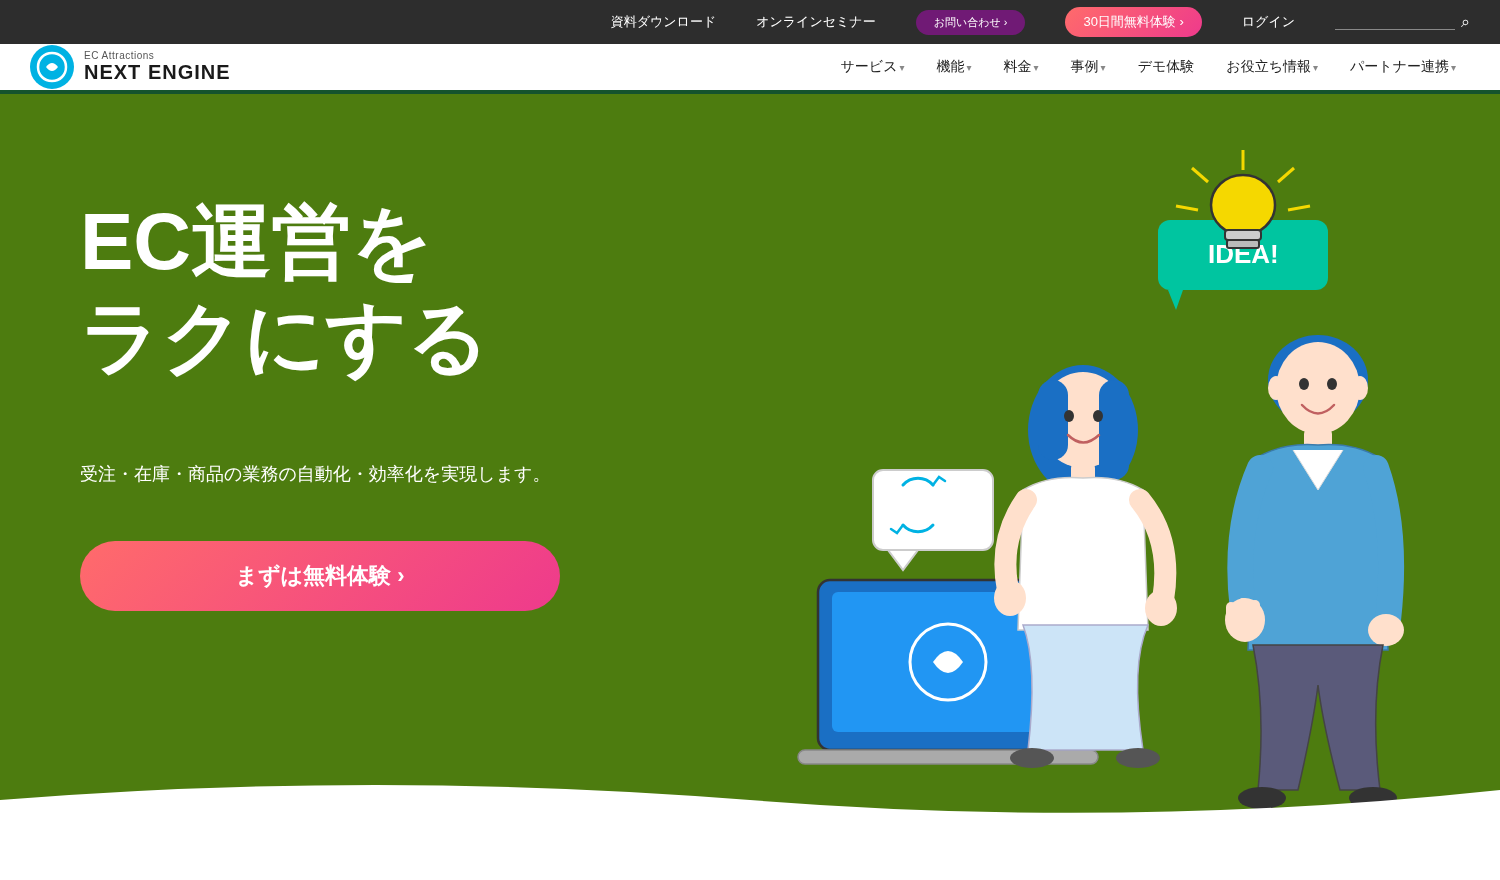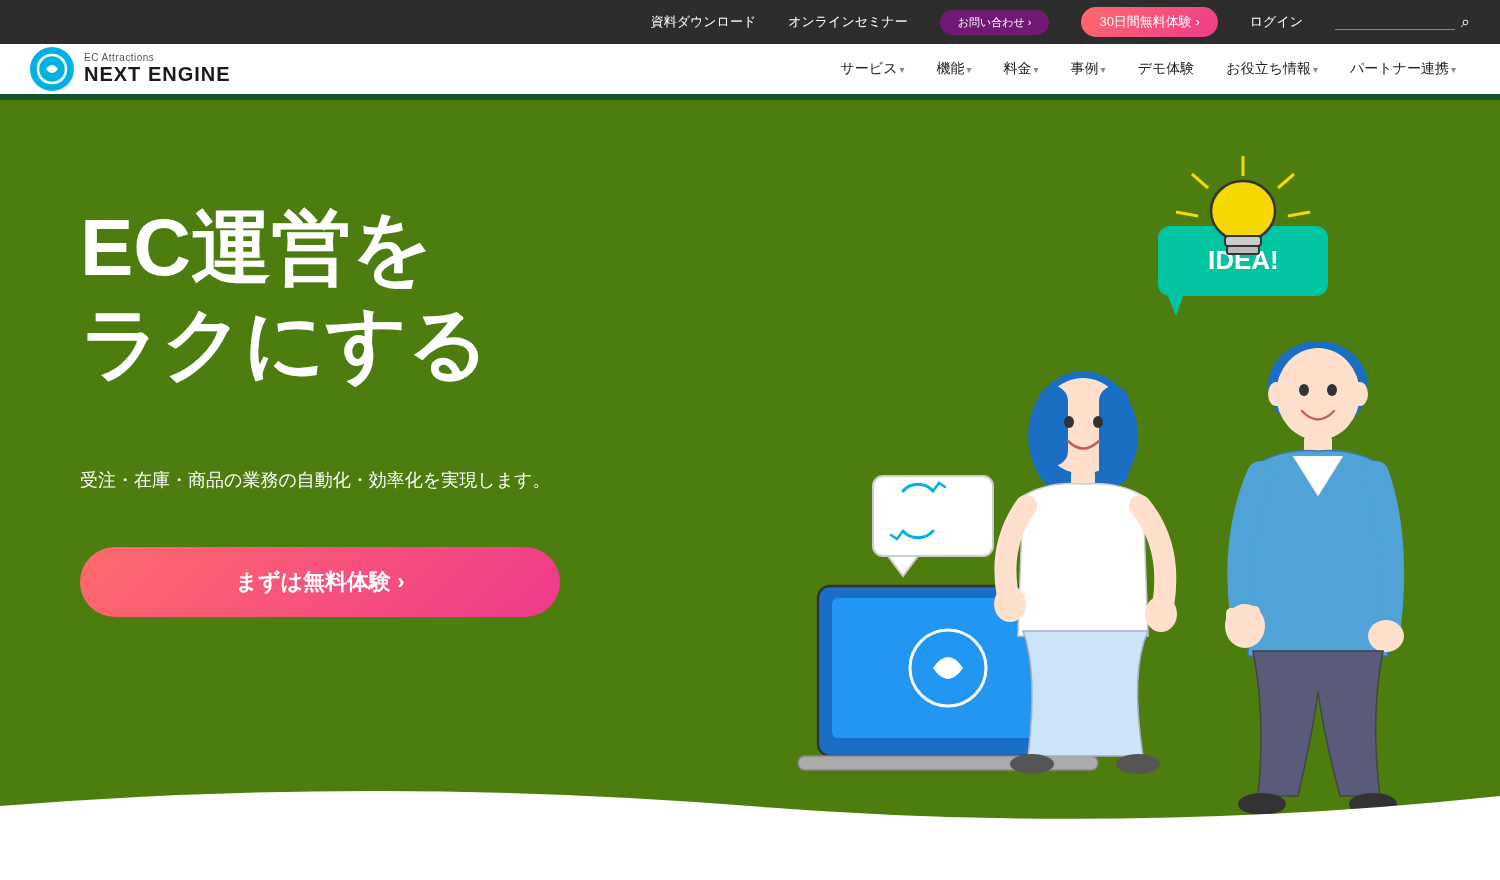--- a/index.html
+++ b/index.html
@@ -6,21 +6,21 @@
     body { font-family: 'Hiragino Sans', 'Meiryo', sans-serif; width: 1500px; overflow-x: hidden; }
 
     
     .top-bar {
       background: #2d2d2d;
       height: 44px;
       display: flex;
       align-items: center;
       justify-content: flex-end;
       padding: 0 30px;
-      gap: 32px;
+      gap: 40px;
     }
     .top-bar-link {
       color: #ffffff;
       font-size: 13px;
       text-decoration: none;
       cursor: pointer;
       white-space: nowrap;
     }
     .btn-contact {
       background: #701a75;
@@ -66,25 +66,25 @@
       background: none;
       border: none;
       color: white;
       cursor: pointer;
       font-size: 16px;
     }
 
     
     .main-nav {
       background: #ffffff;
-      height: 56px;
+      height: 50px;
       display: flex;
       align-items: center;
       padding: 0 30px;
-      border-bottom: 6px solid #14532d;
+      border-bottom: 4px solid #14532d;
     }
     .logo-area {
       display: flex;
       align-items: center;
       gap: 10px;
       flex-shrink: 0;
     }
     .logo-icon {
       width: 44px;
       height: 44px;

